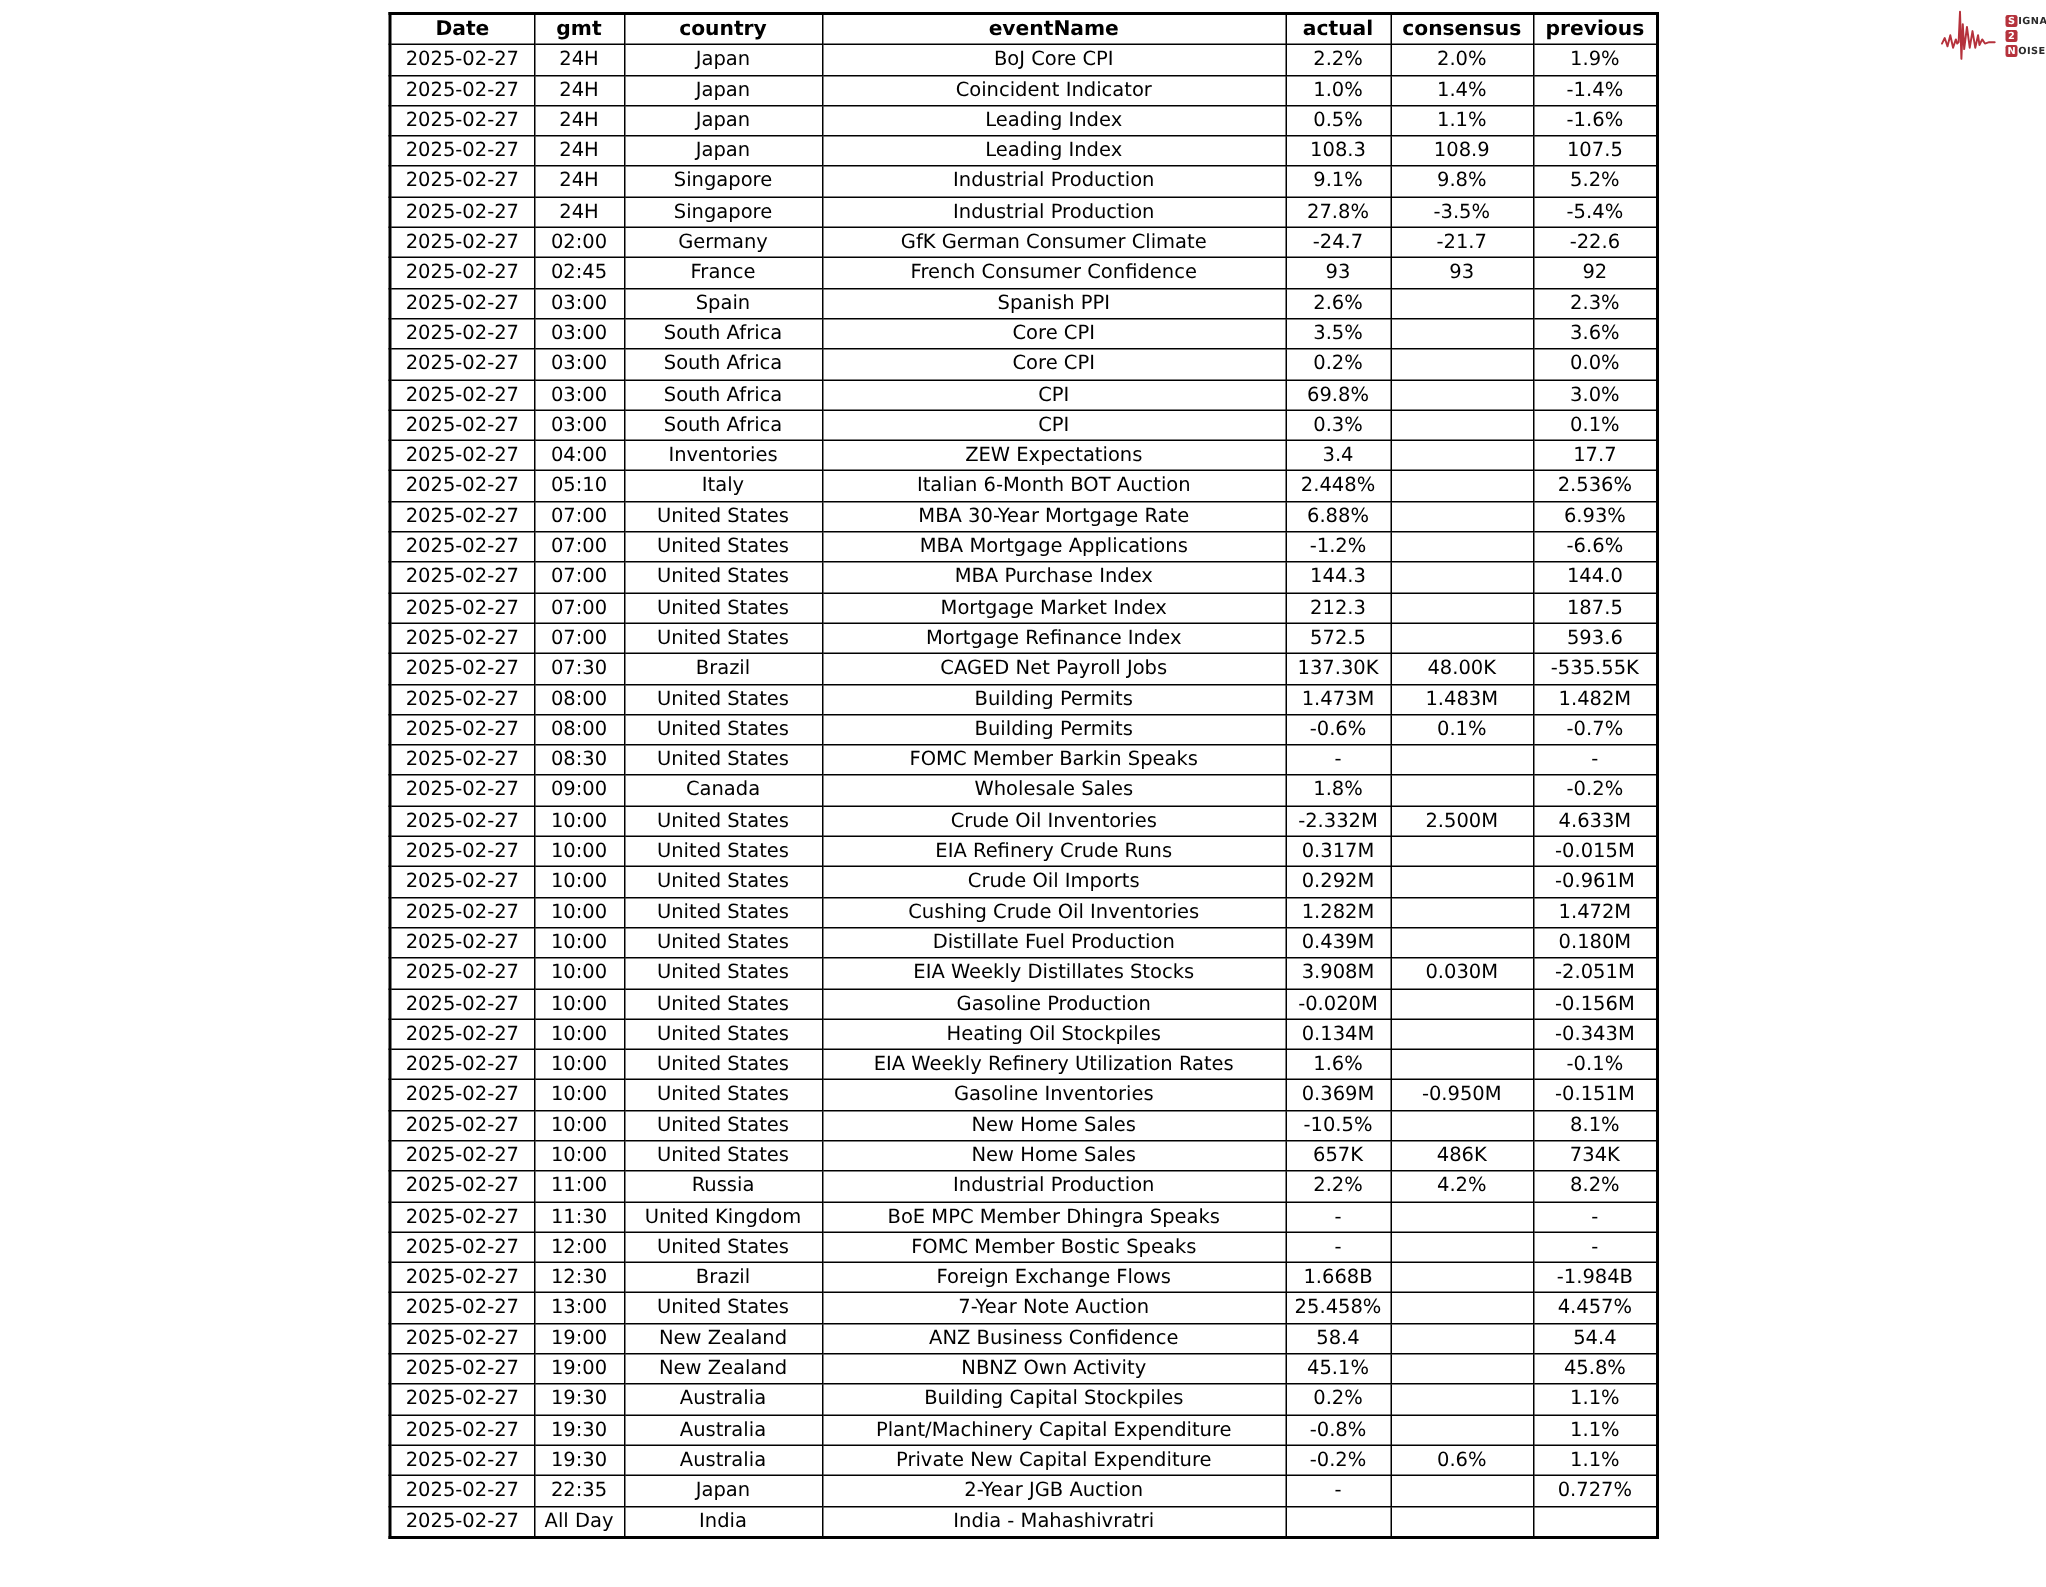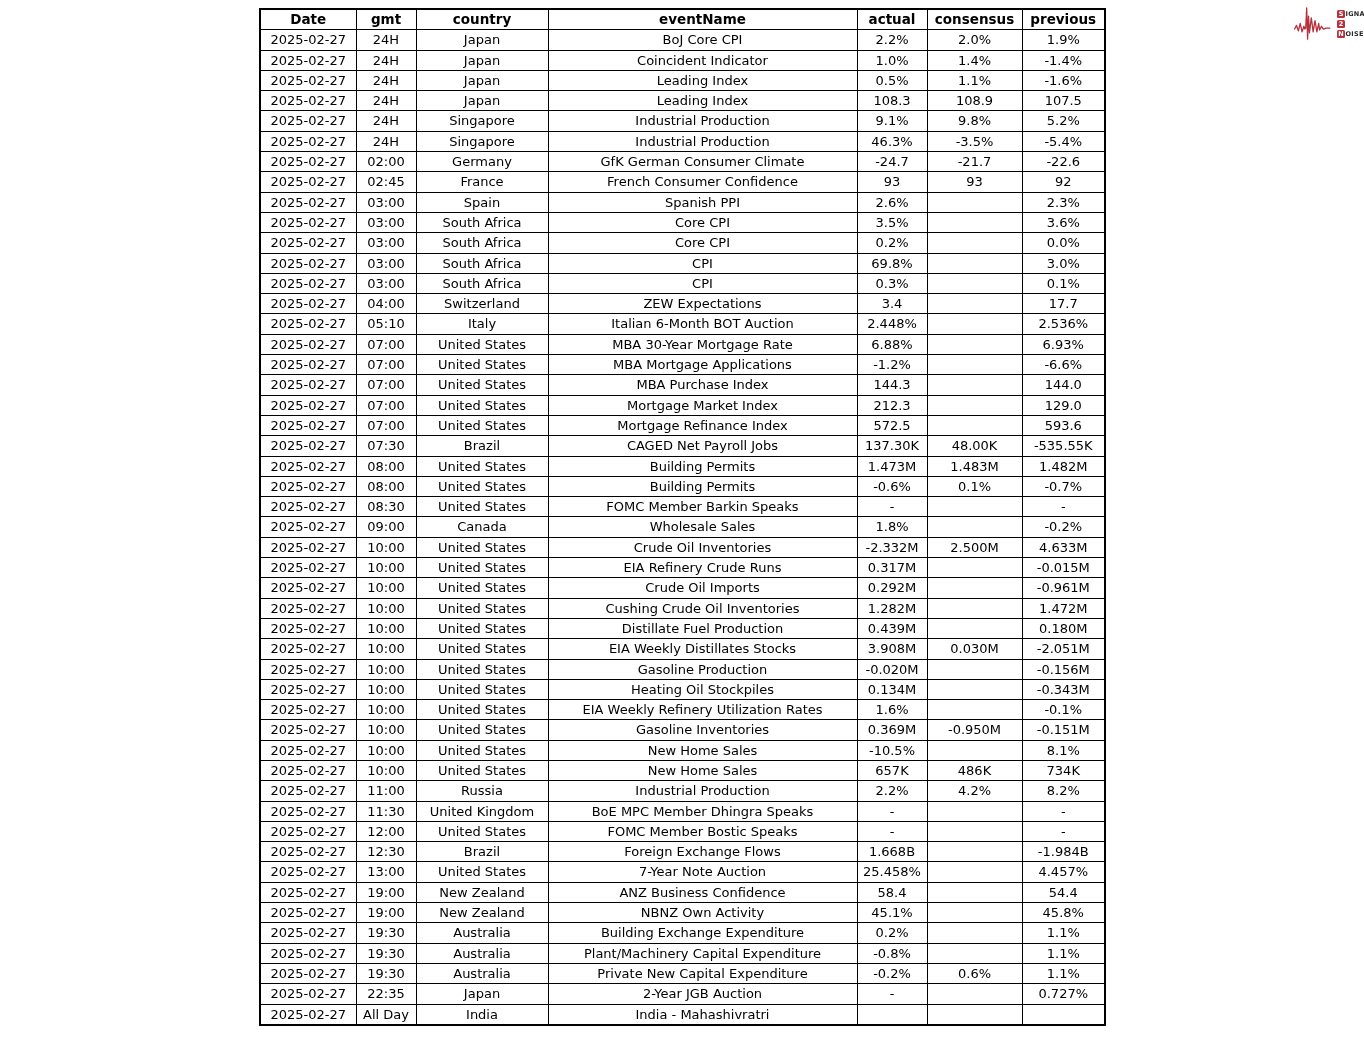--- a/index.html
+++ b/index.html
@@ -190,21 +190,21 @@
             <td>Industrial Production</td>
             <td>9.1%</td>
             <td>9.8%</td>
             <td>5.2%</td>
           </tr>
           <tr>
             <td>2025-02-27</td>
             <td>24H</td>
             <td>Singapore</td>
             <td>Industrial Production</td>
-            <td>46.3%</td>
+            <td>27.8%</td>
             <td>-3.5%</td>
             <td>-5.4%</td>
           </tr>
           <tr>
             <td>2025-02-27</td>
             <td>02:00</td>
             <td>Germany</td>
             <td>GfK German Consumer Climate</td>
             <td>-24.7</td>
             <td>-21.7</td>
@@ -260,21 +260,21 @@
             <td>03:00</td>
             <td>South Africa</td>
             <td>CPI</td>
             <td>0.3%</td>
             <td></td>
             <td>0.1%</td>
           </tr>
           <tr>
             <td>2025-02-27</td>
             <td>04:00</td>
-            <td>Switzerland</td>
+            <td>Inventories</td>
             <td>ZEW Expectations</td>
             <td>3.4</td>
             <td></td>
             <td>17.7</td>
           </tr>
           <tr>
             <td>2025-02-27</td>
             <td>05:10</td>
             <td>Italy</td>
             <td>Italian 6-Month BOT Auction</td>
@@ -309,21 +309,21 @@
             <td></td>
             <td>144.0</td>
           </tr>
           <tr>
             <td>2025-02-27</td>
             <td>07:00</td>
             <td>United States</td>
             <td>Mortgage Market Index</td>
             <td>212.3</td>
             <td></td>
-            <td>129.0</td>
+            <td>187.5</td>
           </tr>
           <tr>
             <td>2025-02-27</td>
             <td>07:00</td>
             <td>United States</td>
             <td>Mortgage Refinance Index</td>
             <td>572.5</td>
             <td></td>
             <td>593.6</td>
           </tr>
@@ -540,21 +540,21 @@
             <td>New Zealand</td>
             <td>NBNZ Own Activity</td>
             <td>45.1%</td>
             <td></td>
             <td>45.8%</td>
           </tr>
           <tr>
             <td>2025-02-27</td>
             <td>19:30</td>
             <td>Australia</td>
-            <td>Building Exchange Expenditure</td>
+            <td>Building Capital Stockpiles</td>
             <td>0.2%</td>
             <td></td>
             <td>1.1%</td>
           </tr>
           <tr>
             <td>2025-02-27</td>
             <td>19:30</td>
             <td>Australia</td>
             <td>Plant/Machinery Capital Expenditure</td>
             <td>-0.8%</td>

